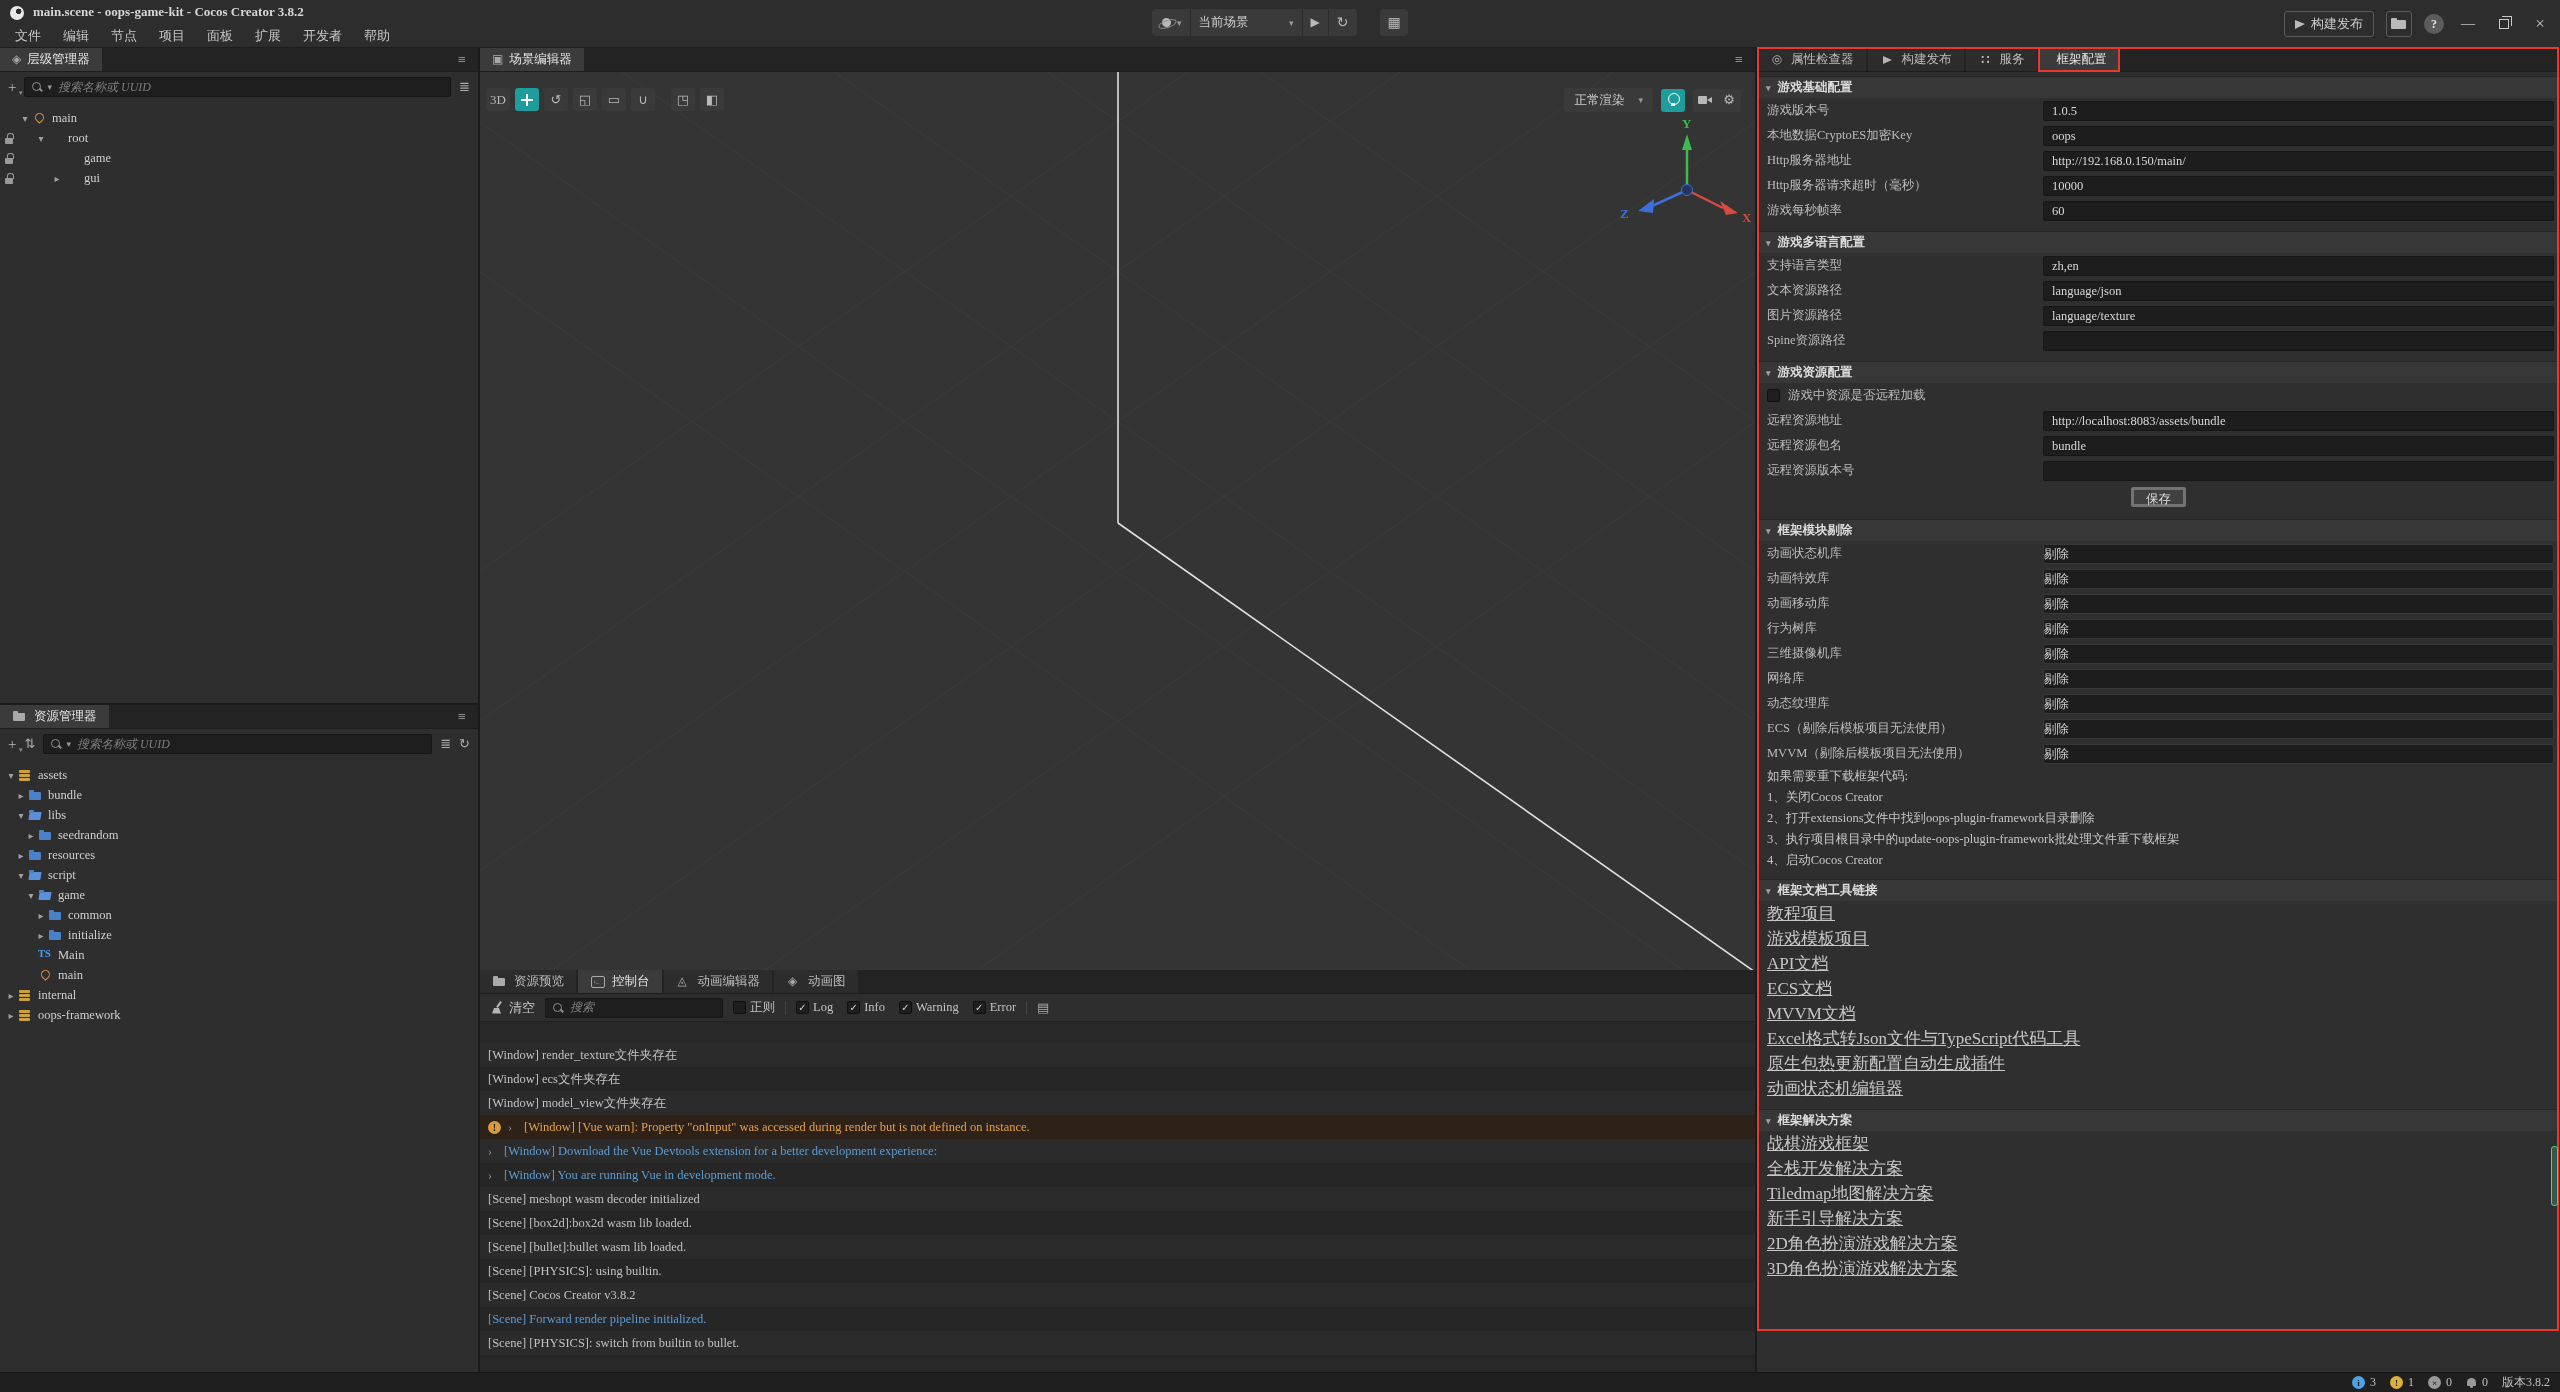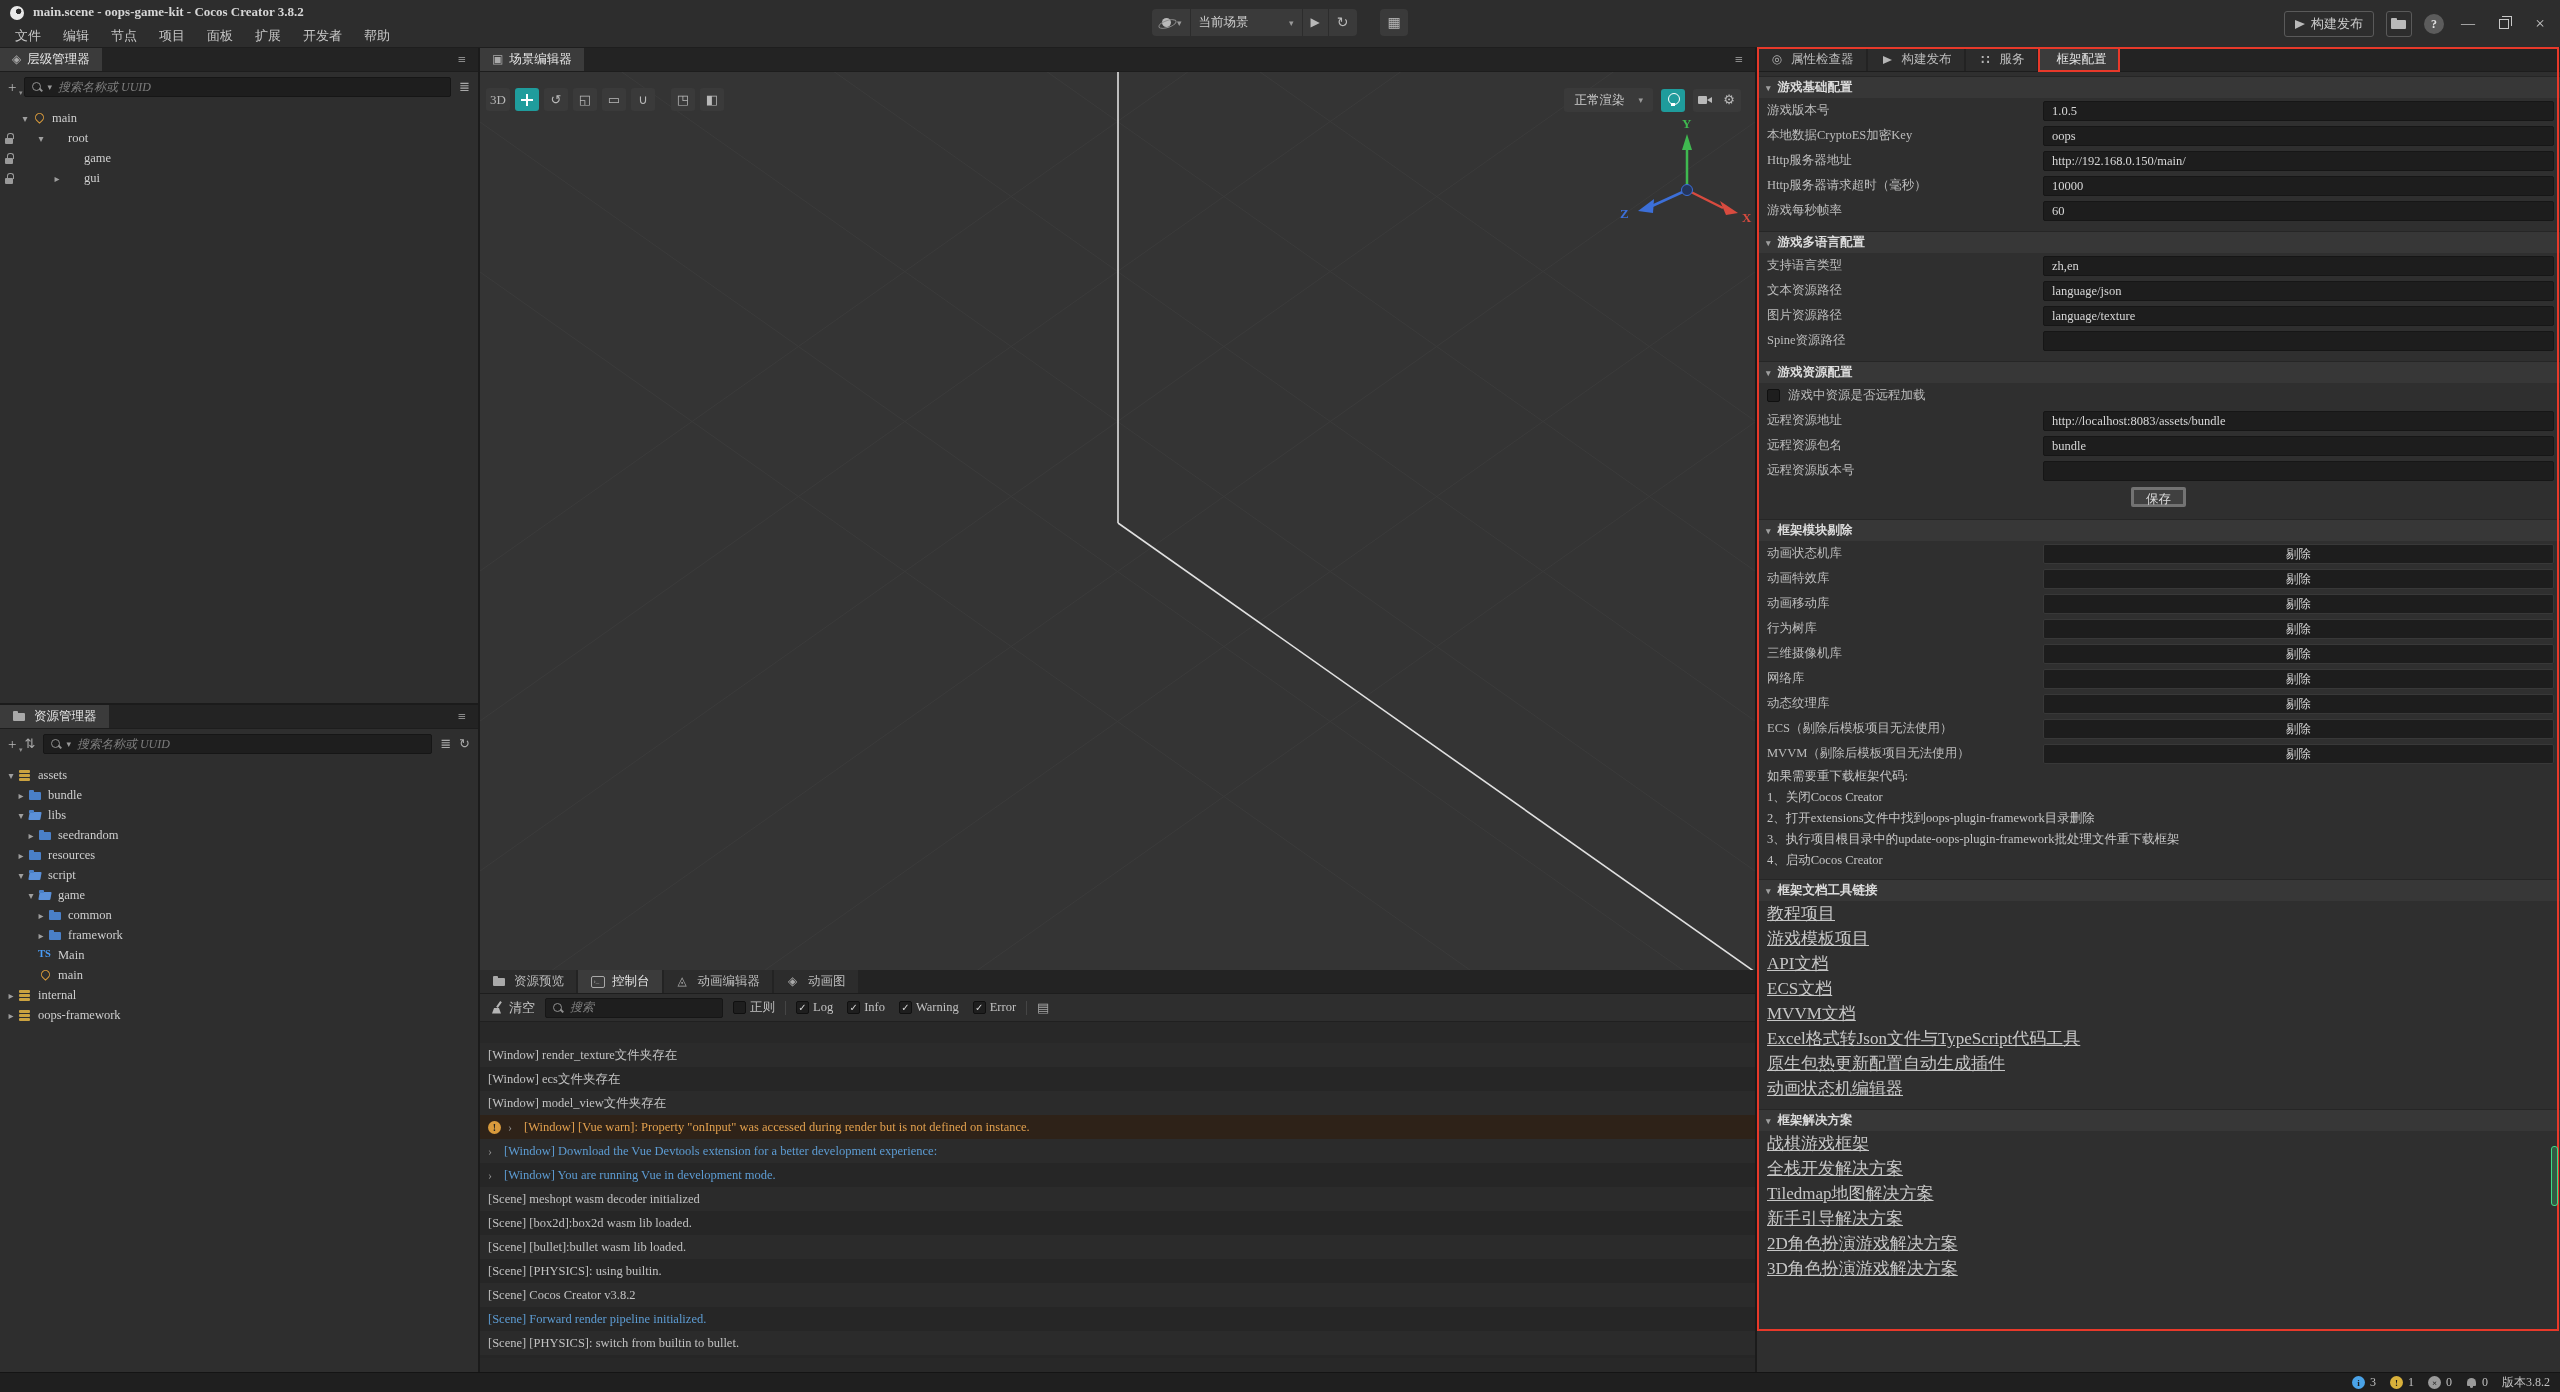--- a/index.html
+++ b/index.html
@@ -143,21 +143,21 @@
   #insp-body{position:absolute;left:0;top:24px;right:0;bottom:0;padding-top:4px;overflow:hidden;}
   .sechead{height:22px;margin-top:0;background:#373737;display:flex;align-items:center;gap:7px;
         padding-left:9px;font-weight:bold;color:#dcdcdc;border-top:1px solid #262626;font-size:12.5px;}
   .sechead .chev{font-size:9px;color:#9f9f9f;}
   .secgap{height:8px;}
   .frow{height:25px;display:flex;align-items:center;padding:0 6px 0 10px;}
   .flabel{width:276px;flex:none;color:#bdbdbd;font-size:12.5px;white-space:nowrap;overflow:hidden;}
   .finput{flex:1;height:20px;background:#1d1d1d;border:1px solid #161616;border-radius:2px;
         padding:0 8px;line-height:18px;color:#d8d8d8;font-size:12.5px;white-space:nowrap;overflow:hidden;}
   .fbtn{flex:1;height:20px;background:#1d1d1d;border:1px solid #383838;border-radius:2px;
-        text-align:center;line-height:18px;color:#cfcfcf;font-size:12.5px;}
+        line-height:18px;color:#cfcfcf;font-size:12.5px;}
   .chkrow{height:25px;display:flex;align-items:center;gap:8px;padding-left:10px;color:#bdbdbd;font-size:12.5px;}
   .saverow{height:28px;display:flex;align-items:center;justify-content:center;}
   .savebtn{min-width:46px;height:20px;background:#404040;border:3px solid #737373;border-radius:2px;
         color:#dddddd;font-size:12.5px;line-height:18px;text-align:center;padding:0 12px;}
   .noterow{height:21px;display:flex;align-items:center;padding-left:10px;color:#c6c6c6;font-size:12.5px;white-space:nowrap;}
   .linkrow{height:25px;display:flex;align-items:center;padding-left:10px;}
   .linkrow a{color:#c6c6c6;font-size:17px;text-decoration:underline;}
   .iicon{width:16px;height:13px;position:relative;flex:none;display:flex;align-items:center;justify-content:center;color:#b5b5b5;}
   .iicon.iinsp::before{content:"◎";font-size:12px;}
   .iicon.igrid::before{content:"∷";font-size:13px;font-weight:bold;}
@@ -366,21 +366,21 @@
           <span class="indent" style="width: 34px;"></span>
           <span class="caret right"></span>
           <span class="ticon folder"></span>
           <span class="tlabel">common</span>
         </div>
 
         <div class="trow">
           <span class="indent" style="width: 34px;"></span>
           <span class="caret right"></span>
           <span class="ticon folder"></span>
-          <span class="tlabel">framework</span>
+          <span class="tlabel">initialize</span>
         </div>
 
         <div class="trow">
           <span class="indent" style="width: 24px;"></span>
           <span class="caret none"></span>
           <span class="ticon ts"></span>
           <span class="tlabel">Main</span>
         </div>
 
         <div class="trow">

